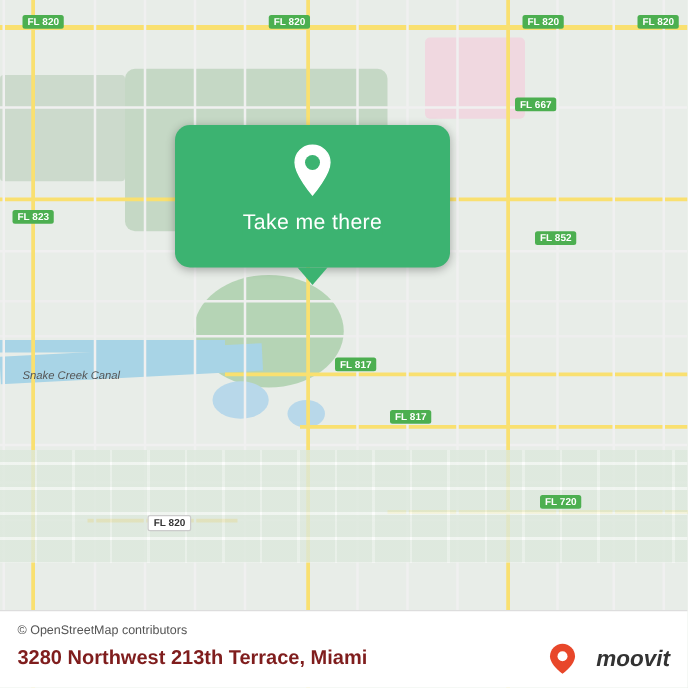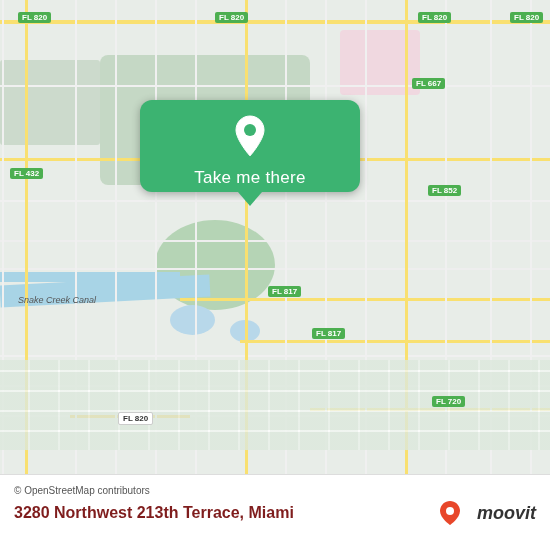--- a/index.html
+++ b/index.html
@@ -93,21 +93,21 @@
       width: 220px;
       display: flex;
       flex-direction: column;
       align-items: center;
       z-index: 10;
     }
 
     #popup-bubble {
       background: #3cb371;
       border-radius: 12px;
-      padding: 14px 20px 4px;
+      padding: 14px 20px 26px;
       display: flex;
       flex-direction: column;
       align-items: center;
       box-shadow: 0 2px 8px rgba(0,0,0,0.3);
       width: 100%;
     }
 
     #pin-icon {
       width: 38px;
       height: 44px;
@@ -133,21 +133,21 @@
       letter-spacing: 0.3px;
     }
 
     
     #bottom-bar {
       position: absolute;
       bottom: 0;
       left: 0;
       right: 0;
       background: white;
-      padding: 10px 14px 24px;
+      padding: 10px 14px 10px;
       border-top: 1px solid #ddd;
       display: flex;
       flex-direction: column;
       gap: 4px;
       z-index: 20;
     }
 
     #copyright-text {
       font-size: 10px;
       color: #555;
@@ -273,21 +273,21 @@
     <div style="position:absolute; top:360px; left:0; right:0; height:90px; background: repeating-linear-gradient(90deg, #dce8dc 0px, #dce8dc 28px, #ffffff 28px, #ffffff 30px); opacity:0.6;"></div>
     <div style="position:absolute; top:360px; left:0; width:550px; height:90px; background: repeating-linear-gradient(0deg, #dce8dc 0px, #dce8dc 18px, #ffffff 18px, #ffffff 20px); opacity:0.5;"></div>
 
     <div id="canal-label">Snake Creek Canal</div>
 
     <div class="hw-badge" style="top:12px; left:18px;">FL 820</div>
     <div class="hw-badge" style="top:12px; left:215px;">FL 820</div>
     <div class="hw-badge" style="top:12px; left:418px;">FL 820</div>
     <div class="hw-badge" style="top:148px; left:268px;">FL 817</div>
     <div class="hw-badge" style="top:78px; left:412px;">FL 667</div>
-    <div class="hw-badge" style="top:168px; left:10px;">FL 432</div>
+    <div class="hw-badge" style="top:168px; left:10px;">FL 823</div>
     <div class="hw-badge" style="top:185px; left:428px;text-align:right;">FL 852</div>
     <div class="hw-badge" style="top:286px; left:268px;">FL 817</div>
     <div class="hw-badge" style="top:328px; left:312px;">FL 817</div>
     <div class="hw-badge" style="top:396px; left:432px;">FL 720</div>
     <div class="hw-badge-white" style="top:412px; left:118px;">FL 820</div>
     <div class="hw-badge" style="top:12px; left:510px;">FL 820</div>
     <div class="hw-badge-white" style="top:148px; left:340px;">3</div>
 
   </div>
 

